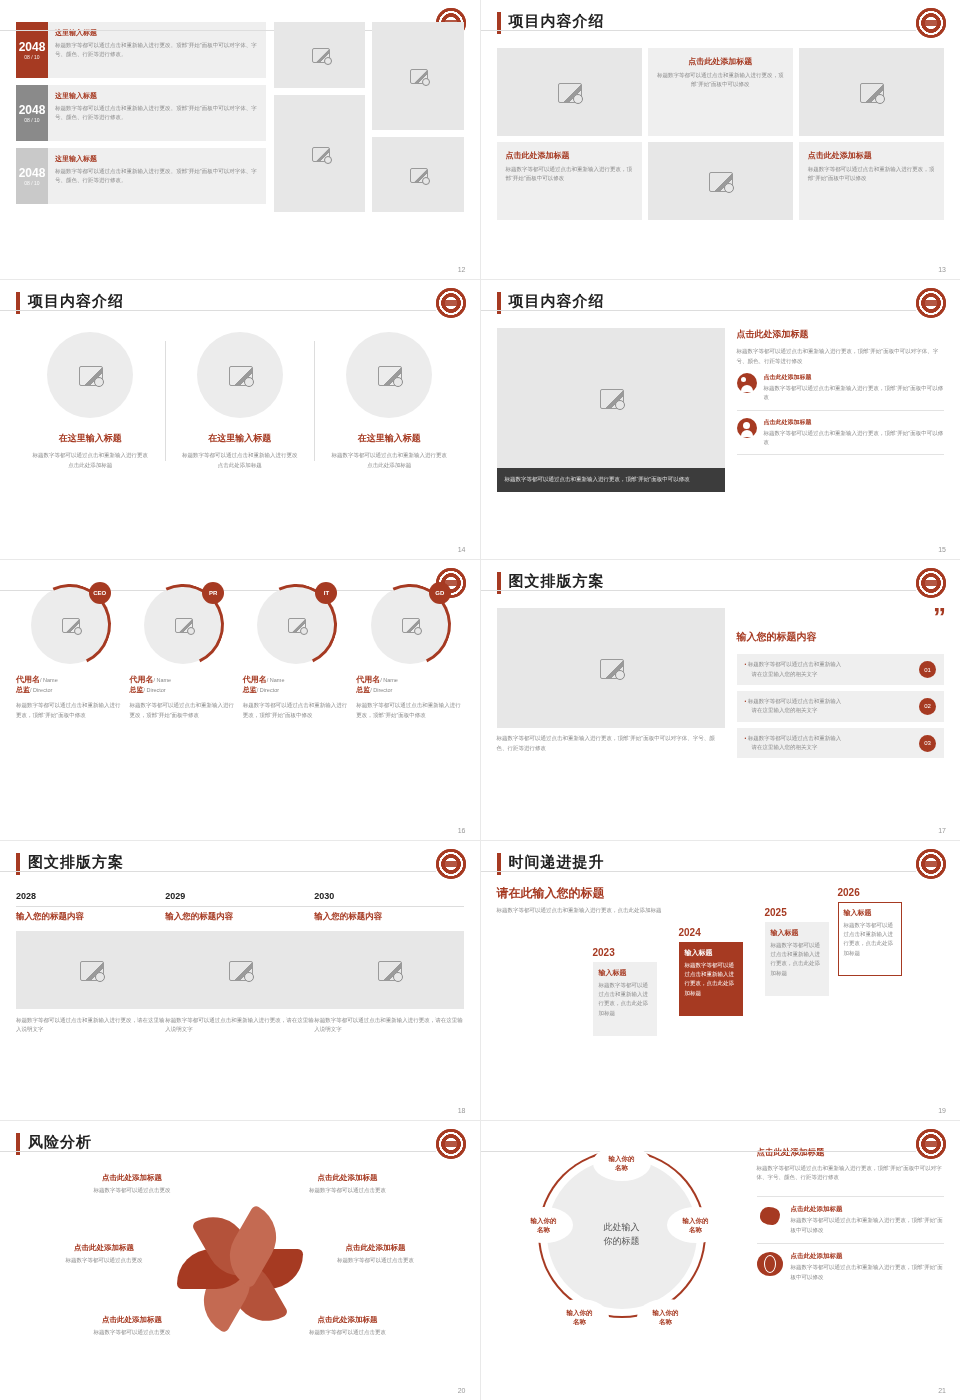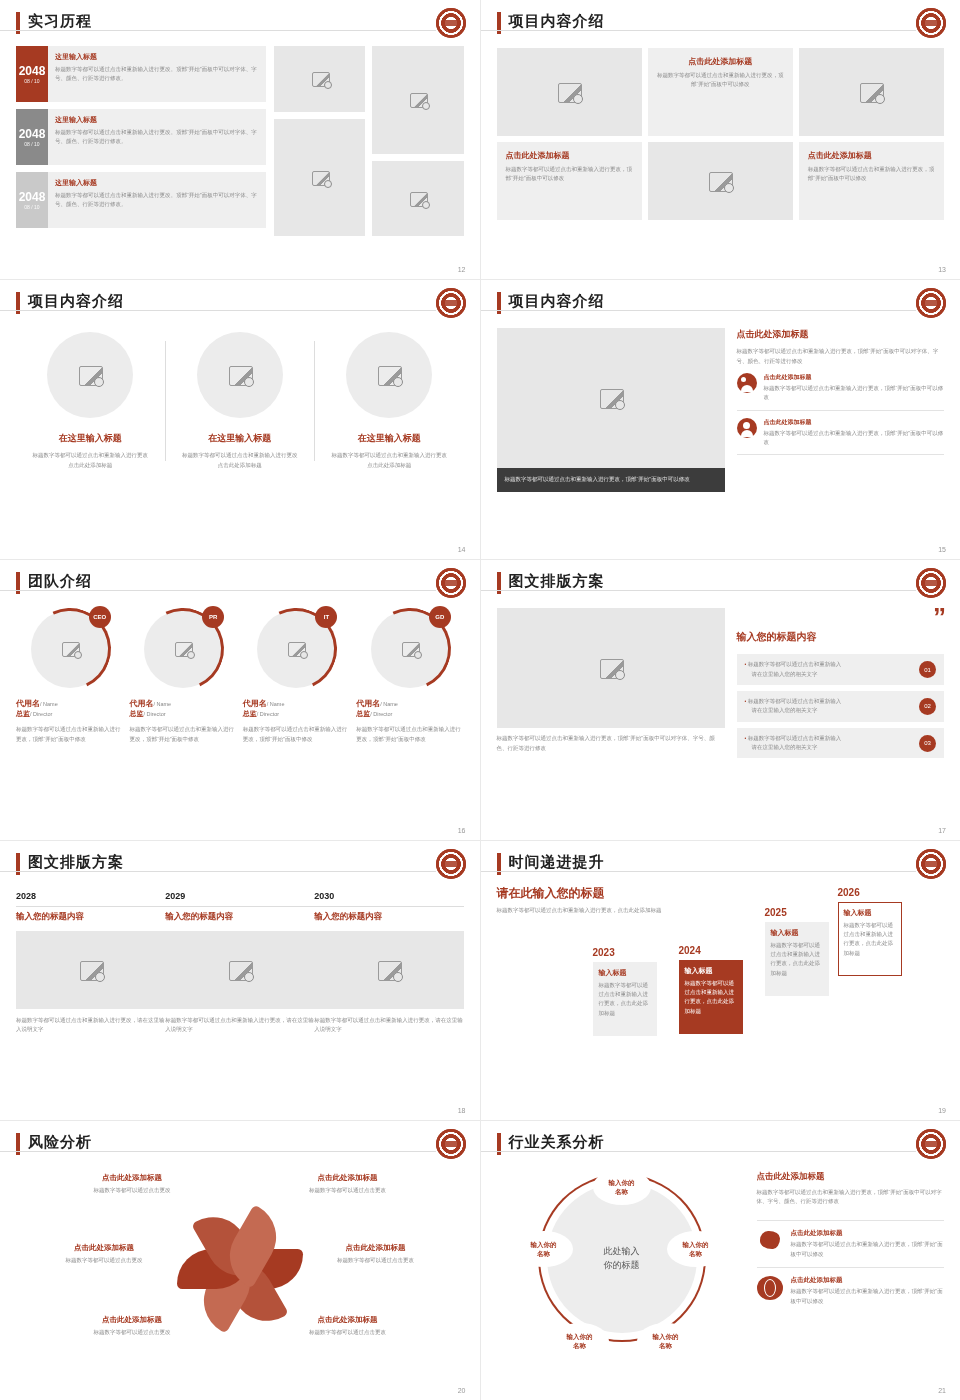--- a/index.html
+++ b/index.html
@@ -129,24 +129,20 @@
   .map-ico::before{content:"";position:absolute;inset:2px 3px;background:#a63a22;border-radius:40% 55% 35% 60%/50% 40% 60% 45%;}
   .globe-ico{width:26px;height:24px;flex:none;border-radius:50%;background:#a63a22;position:relative;}
   .globe-ico::after{content:"";position:absolute;inset:3px 7px;border-radius:50%;border:1.5px solid #fff;}
 </style>
 </head>
 <body>
 
 <div class="sheet">
 
   <div class="slide">
-    <div class="title-row">
-      <div class="title-bar"></div>
-      <div class="slide-title">实习历程</div>
-    </div>
     <div class="title-rule"></div>
     <div class="logo"></div>
     <div class="s12-wrap">
       <div class="s12-left">
         <div class="s12-row">
           <div class="s12-badge" style="background:#a63a22">
             <b>2048</b>
             <span>08 / 10</span>
           </div>
           <div class="s12-body">
@@ -276,24 +272,20 @@
               <h5>点击此处添加标题</h5>
             <div class="txt">标题数字等都可以通过点击和重新输入进行更改，顶部“开始”面板中可以修改</div>
             </div>
         </div>
       </div>
     </div>
     <div class="slide-num">15</div>
   </div>
 
   <div class="slide">
-    <div class="title-row">
-        <div class="title-bar"></div>
-      <div class="slide-title">团队介绍</div>
-      </div>
     <div class="title-rule"></div>
     <div class="logo"></div>
     <div class="s16">
       <div class="col">
         <div class="av ph sm">
             <div class="ring"></div>
           <div class="tag">CEO</div>
           </div>
         <div class="nm"><span>代用名</span><small>/ Name</small></div>
         <div class="rl"><span>总监</span><small>/ Director</small></div>
@@ -416,21 +408,21 @@
         <h4>请在此输入您的标题</h4>
         <div class="txt">标题数字等都可以通过点击和重新输入进行更改，点击此处添加标题</div>
       </div>
       <div class="step" style="left:96px;top:62px">
         <div class="yr">2023</div>
         <div class="box">
             <h5>输入标题</h5>
           <div class="txt">标题数字等都可以通过点击和重新输入进行更改，点击此处添加标题</div>
           </div>
       </div>
-      <div class="step" style="left:182px;top:60px">
+      <div class="step" style="left:182px;top:42px">
         <div class="yr">2024</div>
         <div class="box dark">
             <h5>输入标题</h5>
           <div class="txt">标题数字等都可以通过点击和重新输入进行更改，点击此处添加标题</div>
           </div>
       </div>
       <div class="step" style="left:268px;top:22px">
         <div class="yr">2025</div>
         <div class="box">
             <h5>输入标题</h5>
@@ -486,24 +478,20 @@
         </div>
       <div class="lbl" style="right:46px;top:150px;text-align:center">
         <h5>点击此处添加标题</h5>
         <div class="txt">标题数字等都可以通过点击更改</div>
         </div>
     </div>
     <div class="slide-num">20</div>
   </div>
 
   <div class="slide">
-    <div class="title-row">
-        <div class="title-bar"></div>
-      <div class="slide-title">行业关系分析</div>
-      </div>
     <div class="title-rule"></div>
     <div class="logo"></div>
     <div class="s21">
       <div class="left">
         <div class="gear">
             <span style="white-space:pre-line">此处输入
 你的标题</span>
           </div>
         <div class="node" style="left: 96px; top: 4px; white-space: pre-line;" style2="">输入你的
 名称</div>

